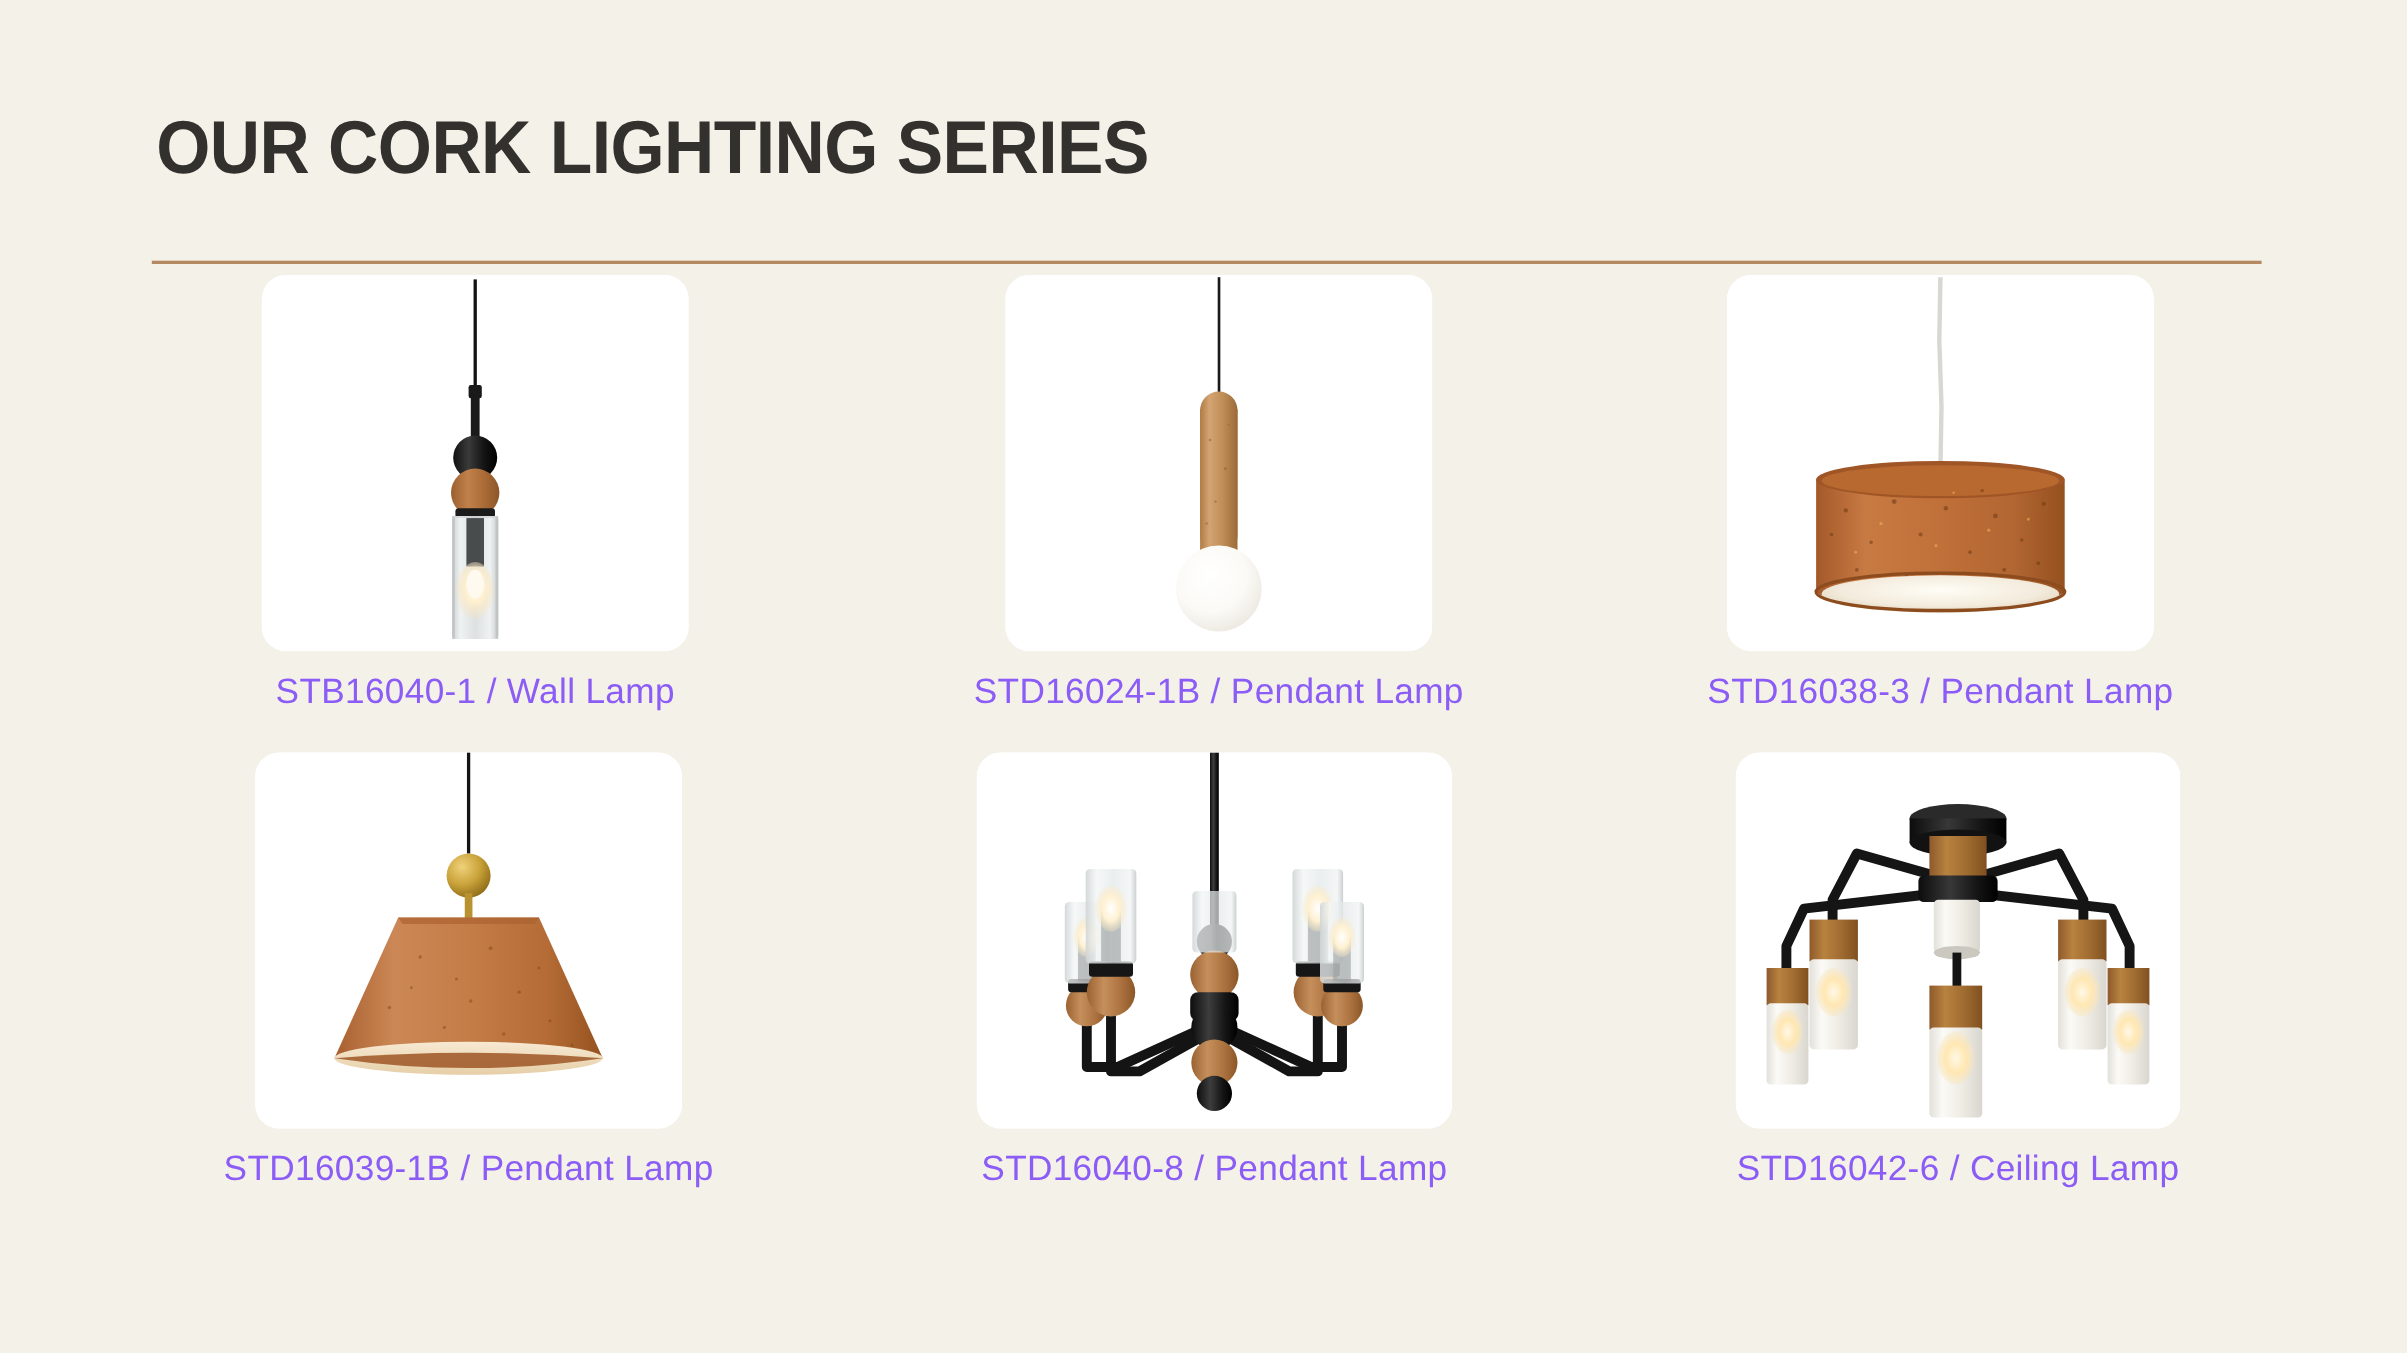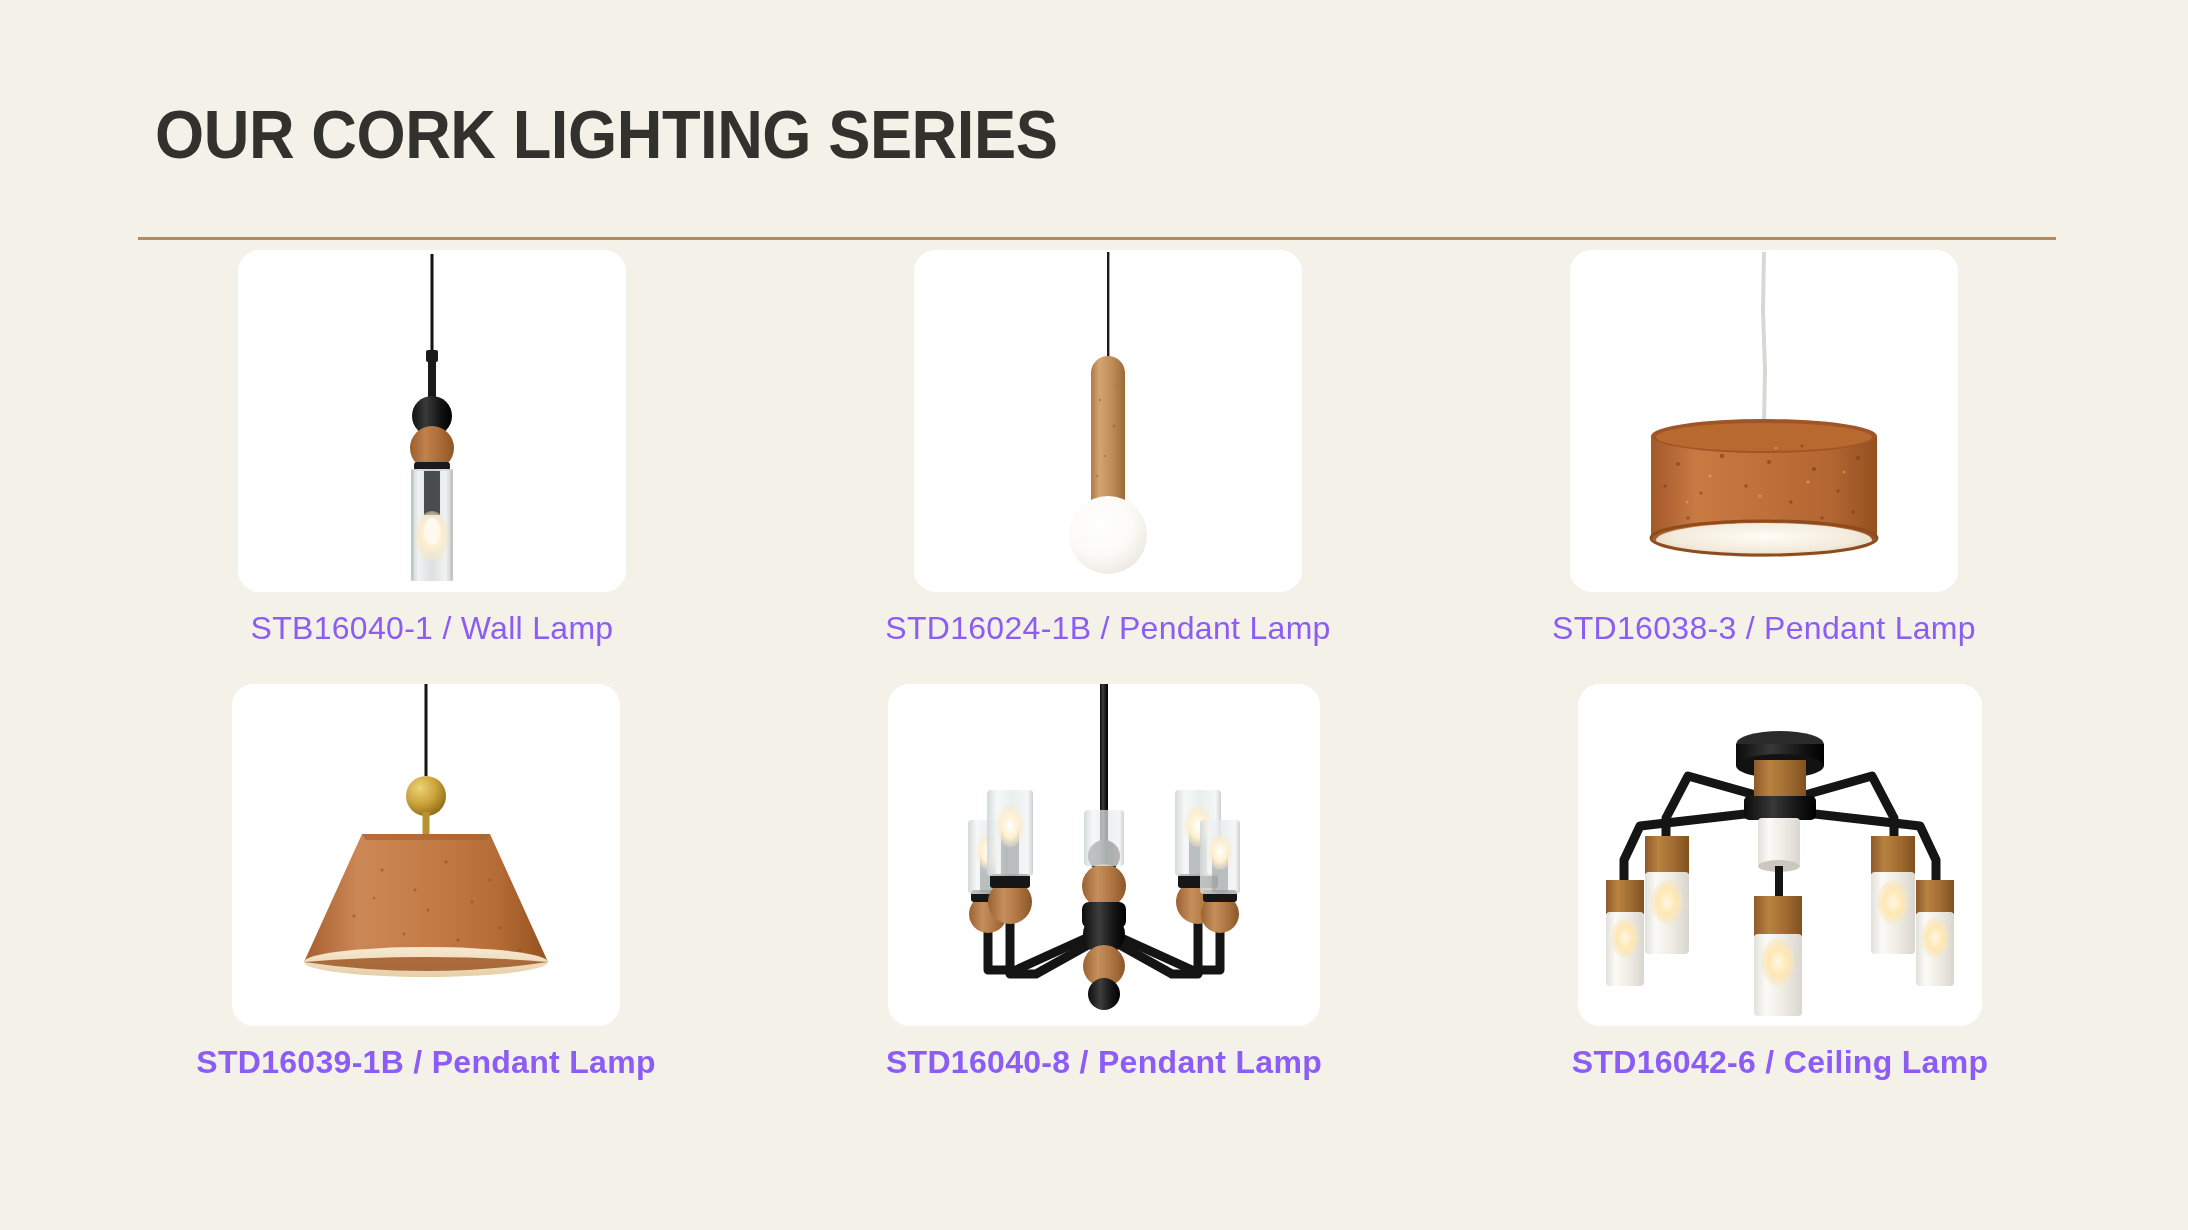--- a/index.html
+++ b/index.html
@@ -17,21 +17,21 @@
   .page {
     position: relative;
     width: 2188px;
     height: 1230px;
     background: #f4f1e9;
   }
 
   
   .header {
     position: absolute;
-    left: 155px;
+    left: 142px;
     top: 100px;
     width: 1920px;
   }
   .page-title {
     font-family: "Liberation Sans", sans-serif;
     font-weight: bold;
     font-size: 68px;
     line-height: 1.02;
     letter-spacing: -0.5px;
     color: #33312e;
@@ -93,21 +93,20 @@
   .caption {
     margin-top: 18px;
     font-family: "Liberation Sans", sans-serif;
     font-size: 32px;
     letter-spacing: 0.3px;
     color: #8b5cf6;
     white-space: nowrap;
     text-align: center;
   }
   .caption-lower {
-    font-weight: bold;
   }
 
   
   .cell-1 .card { transform: translateX(-26px); }
   .cell-1 .caption { transform: translateX(-26px); }
   .cell-2 .card { transform: translateX(10px); }
   .cell-2 .caption { transform: translateX(10px); }
   .cell-3 .card { transform: translateX(26px); }
   .cell-3 .caption { transform: translateX(26px); }
 

